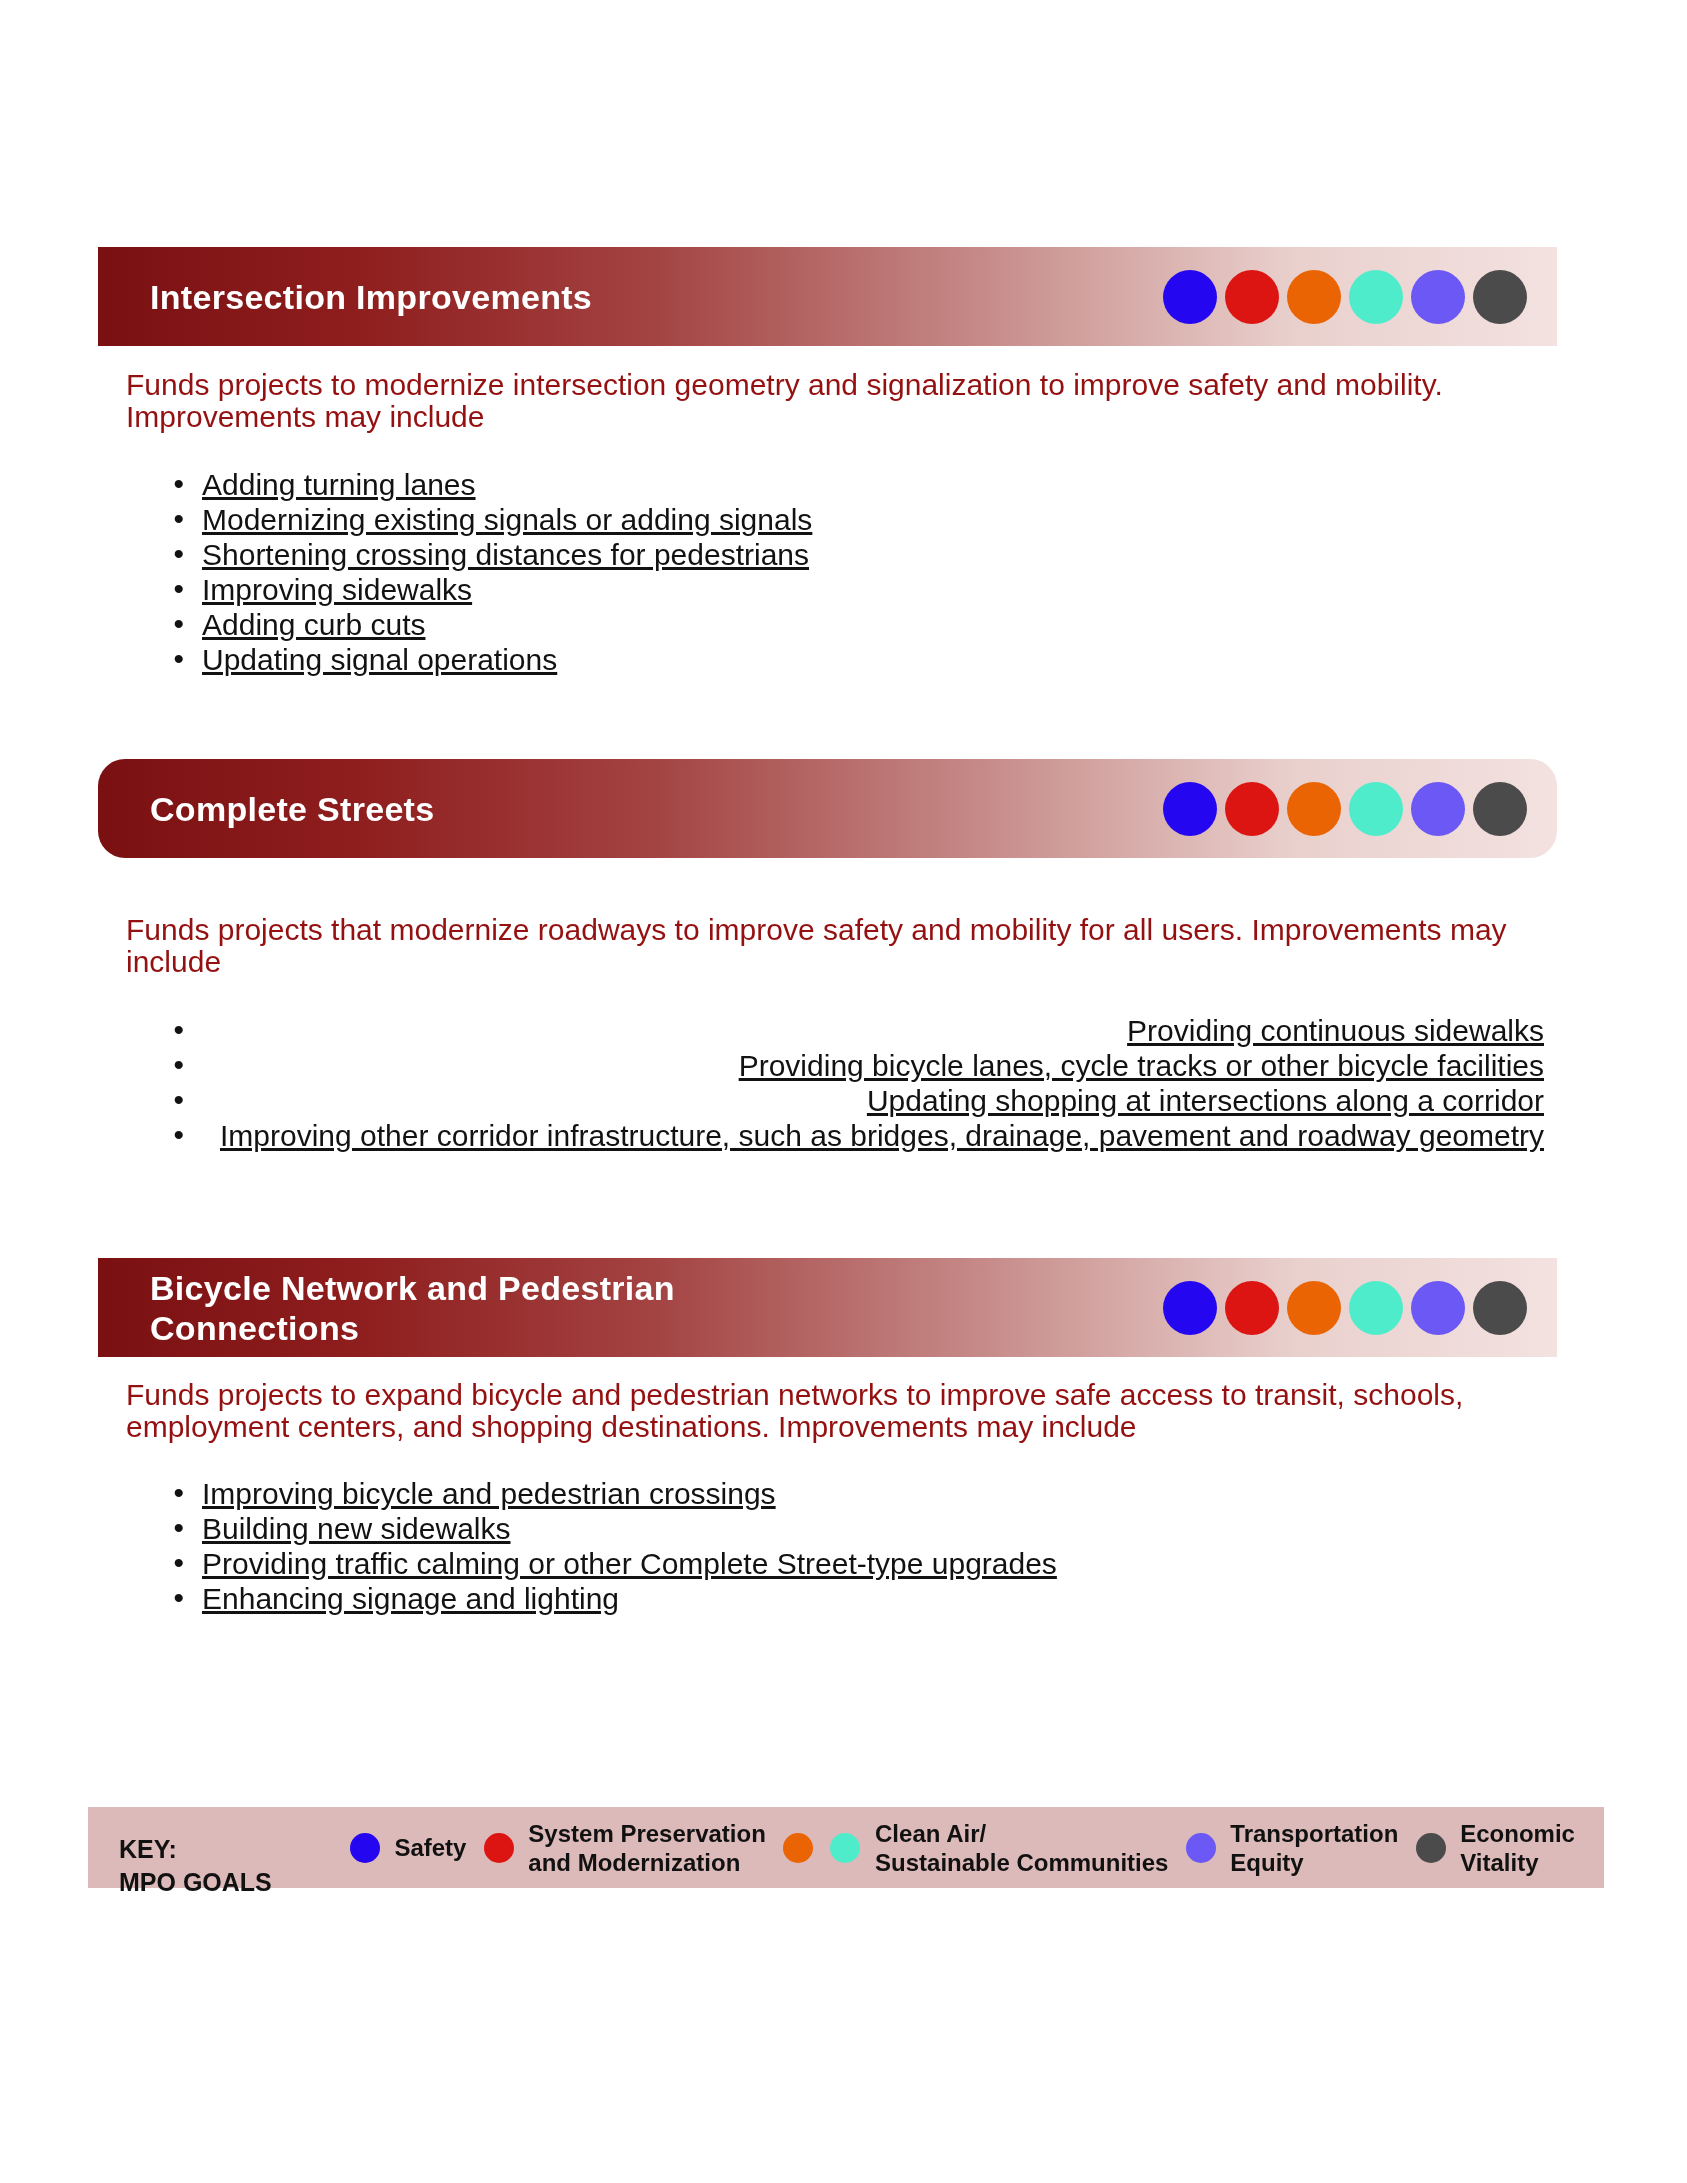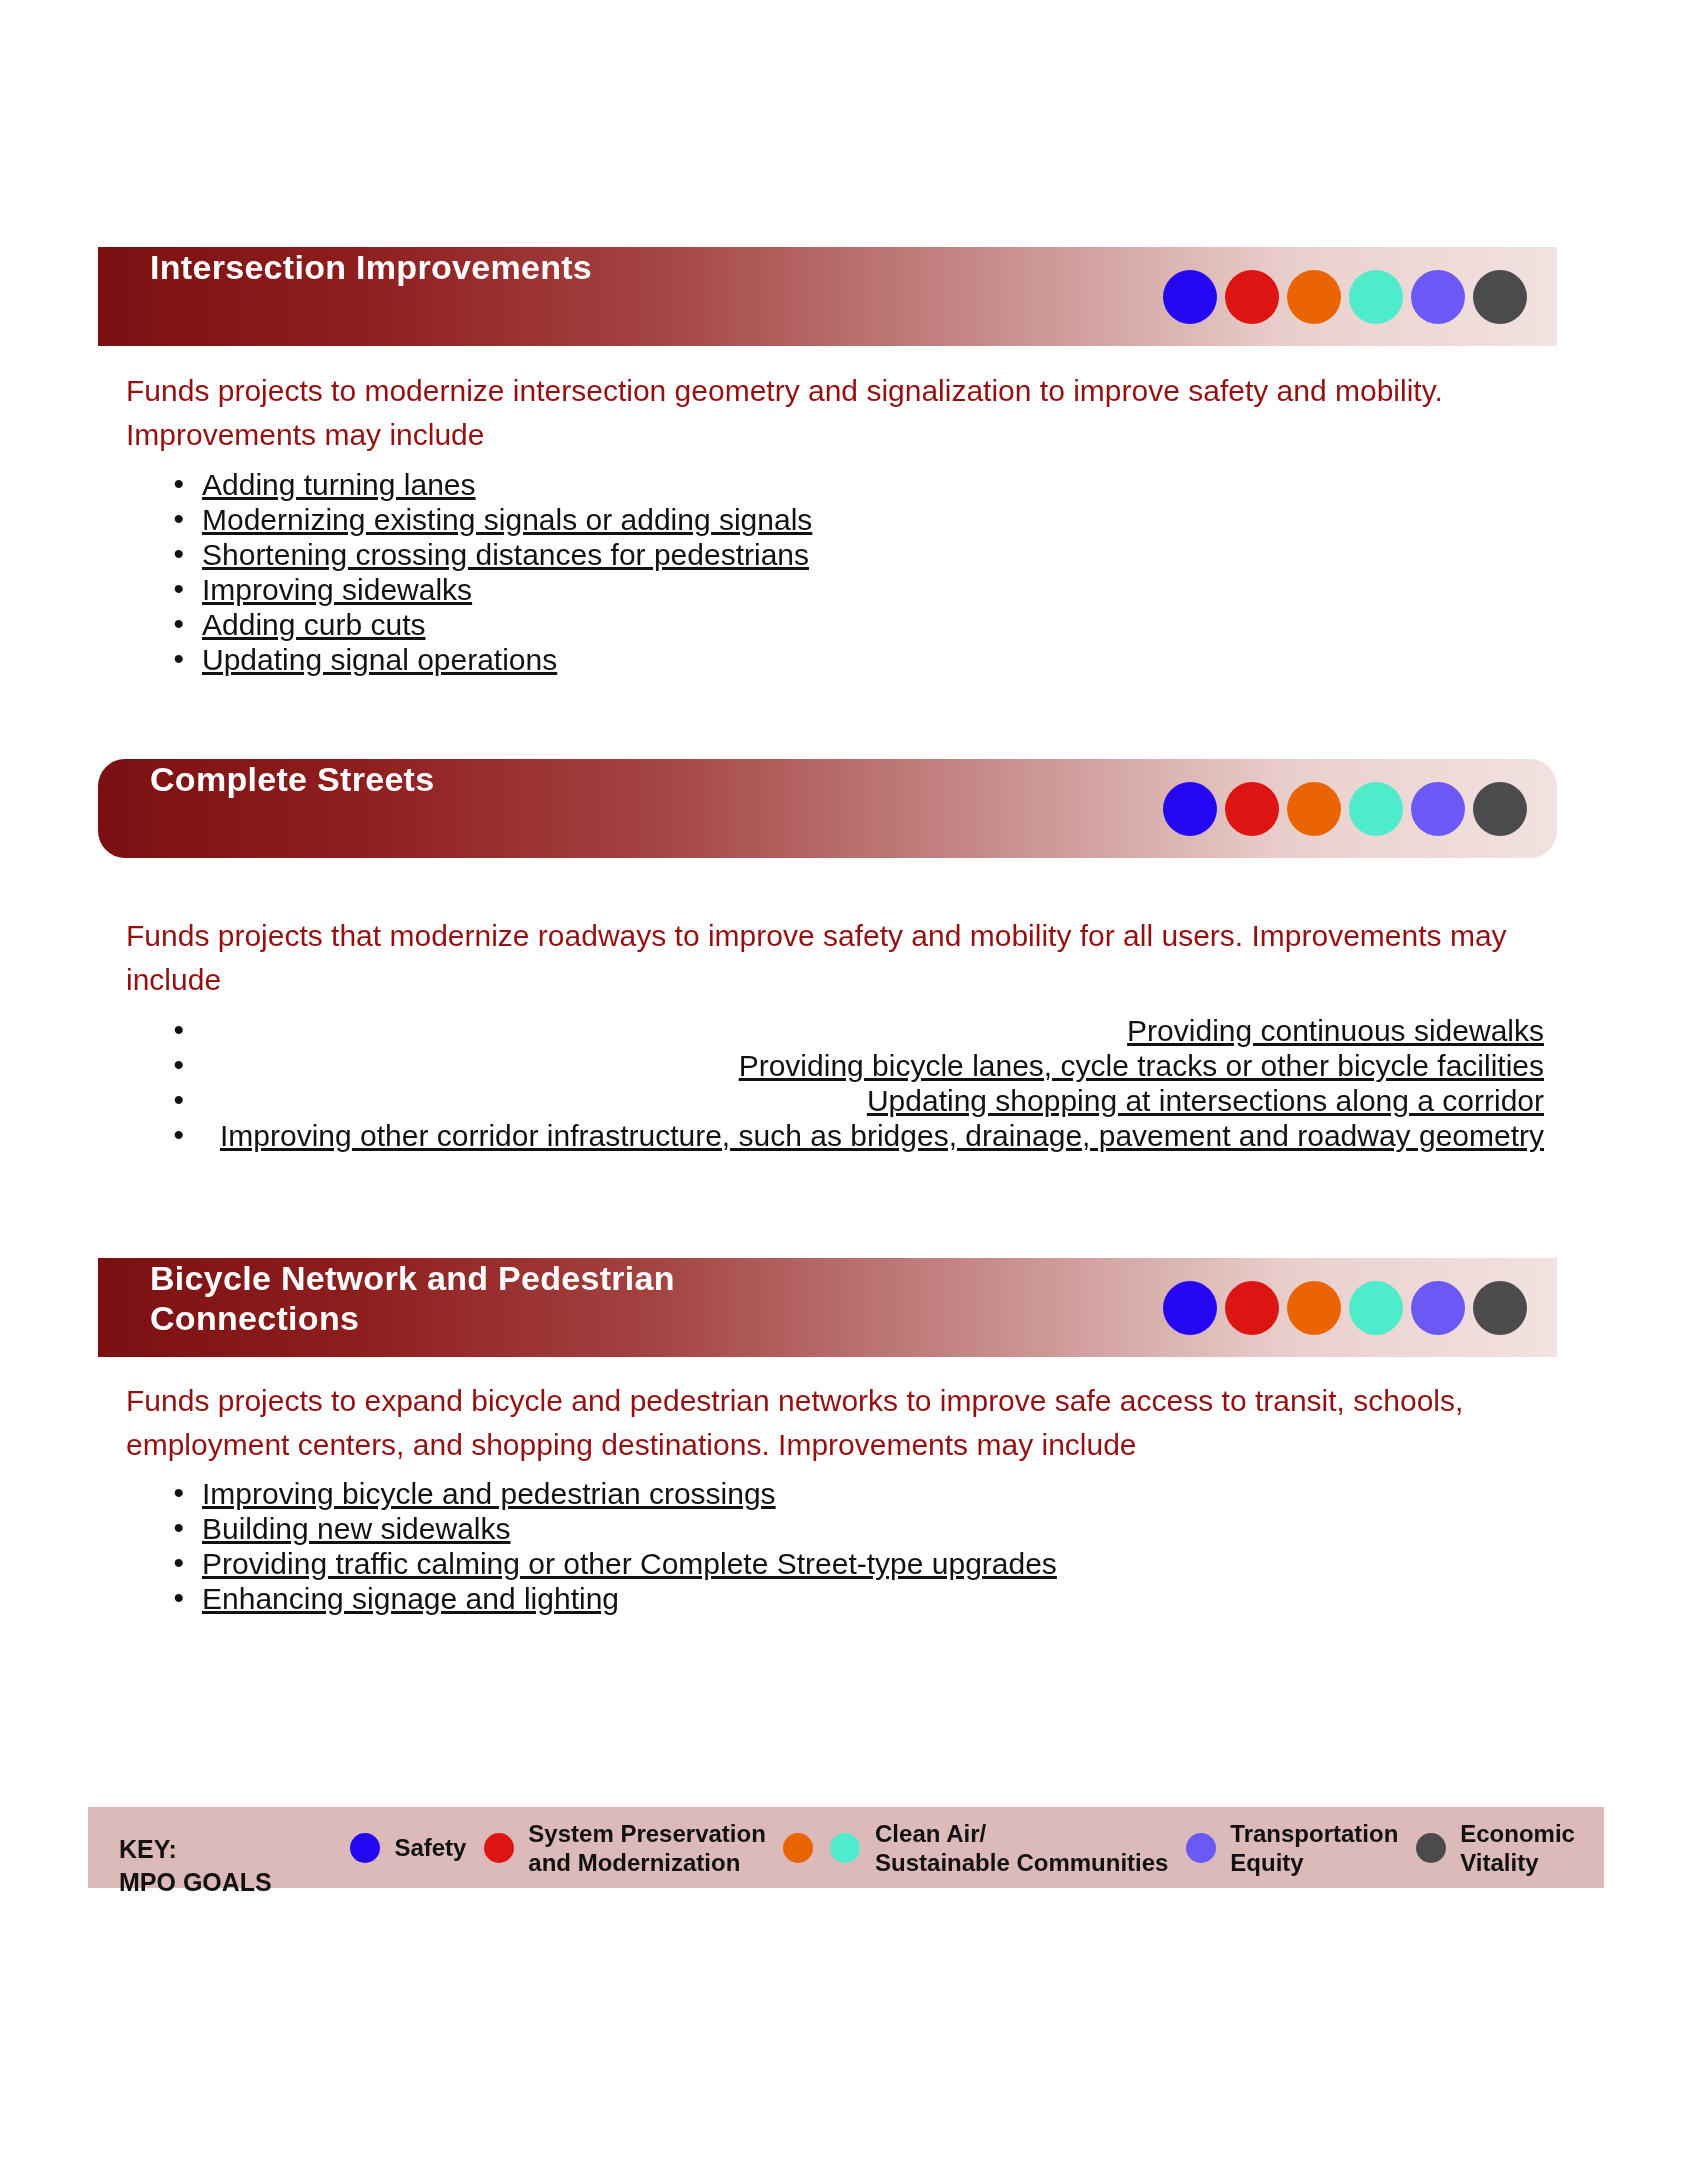--- a/index.html
+++ b/index.html
@@ -11,37 +11,37 @@
     overflow:hidden;
   }
   .preline{white-space:pre-line;}
 
   
   .band{
     position:absolute;left:98px;width:1459px;height:99px;
     background:linear-gradient(to right,
       var(--bar-c0) 0%, var(--bar-c1) 18%, var(--bar-c2) 38%,
       var(--bar-c3) 62%, var(--bar-c4) 82%, var(--bar-c5) 100%);
-    display:flex;
+    display:flex;align-items:center;
   }
   .band-title{
     margin:0;padding-left:52px;
     font-size:34px;line-height:40px;font-weight:700;
     color:#ffffff;letter-spacing:0.3px;
   }
   .dot-row{
     position:absolute;right:30px;top:50%;transform:translateY(-50%);
     display:flex;gap:8px;
   }
   .dot{width:54px;height:54px;border-radius:50%;flex:0 0 auto;}
 
   
   .intro{
     position:absolute;left:126px;width:1436px;margin:0;
-    font-size:30px;line-height:44px;
+    font-size:30px;line-height:32px;
     color:var(--intro-red,#951111);
   }
 
   
   .bullets{
     position:absolute;left:171px;width:1373px;
     margin:0;padding:0;list-style:none;
     font-size:30px;line-height:35px;color:#121212;text-decoration:underline;
   }
   .bullets li{position:relative;padding-left:31px;}

